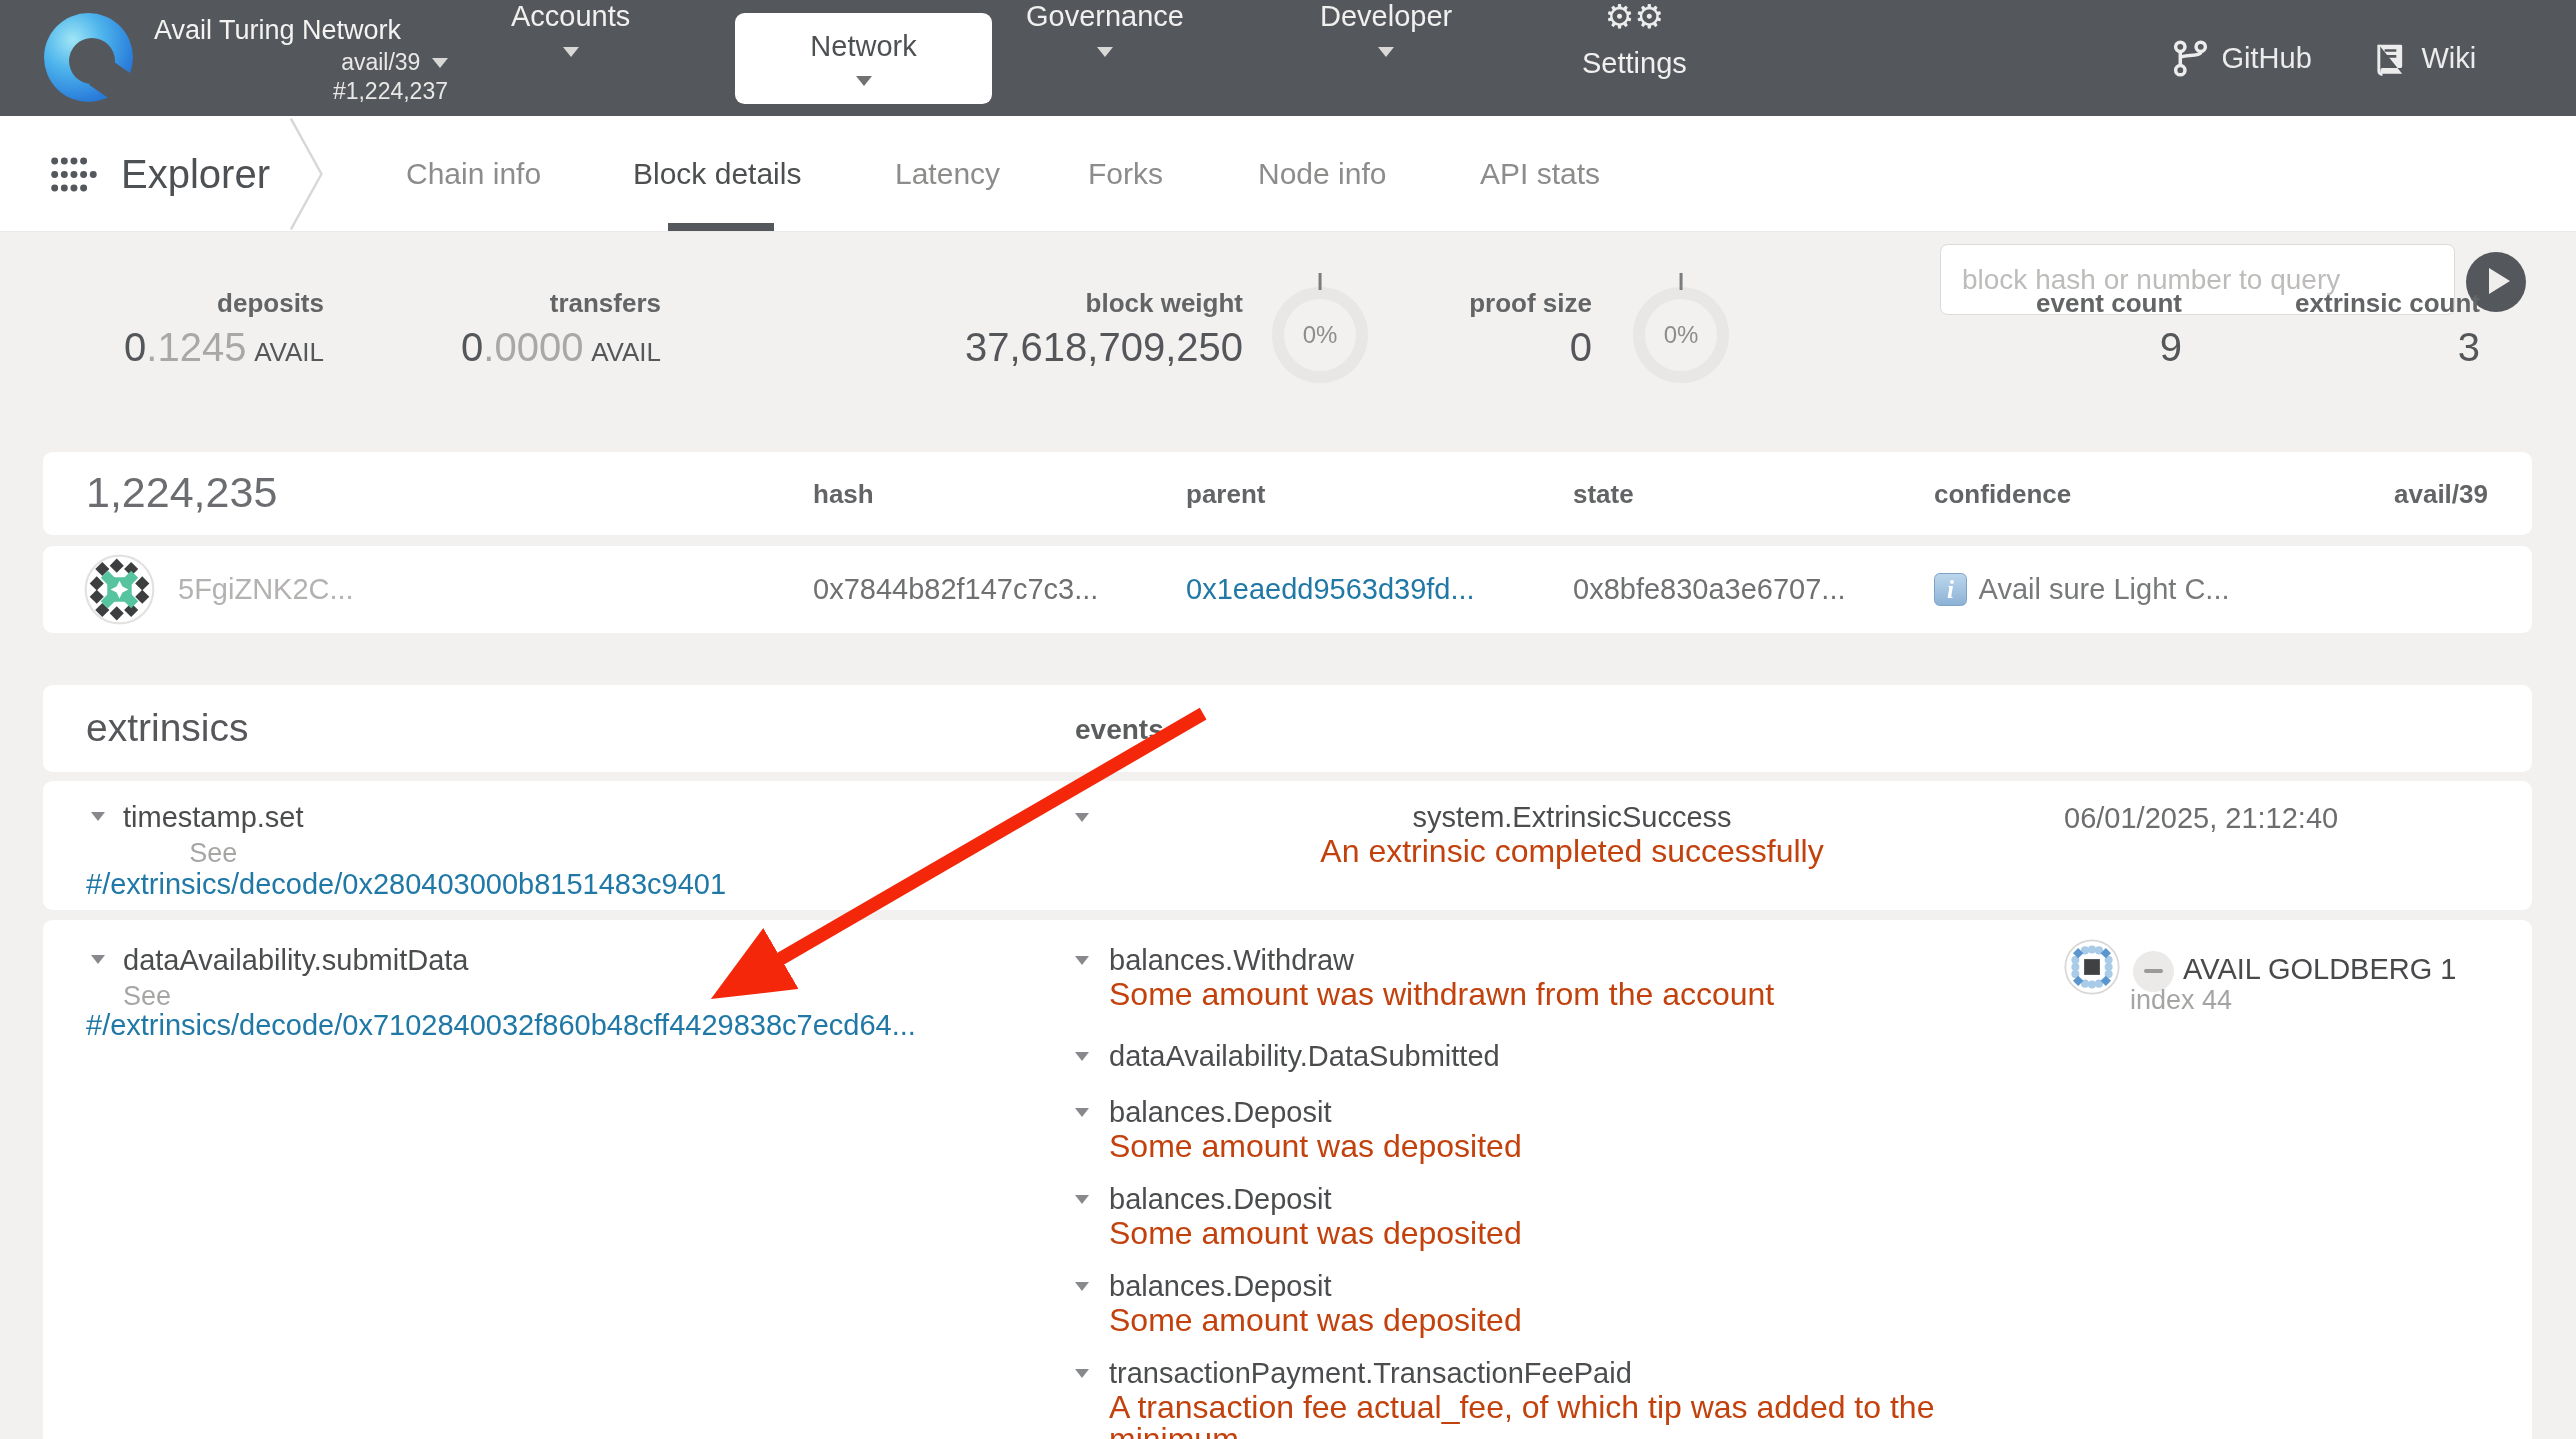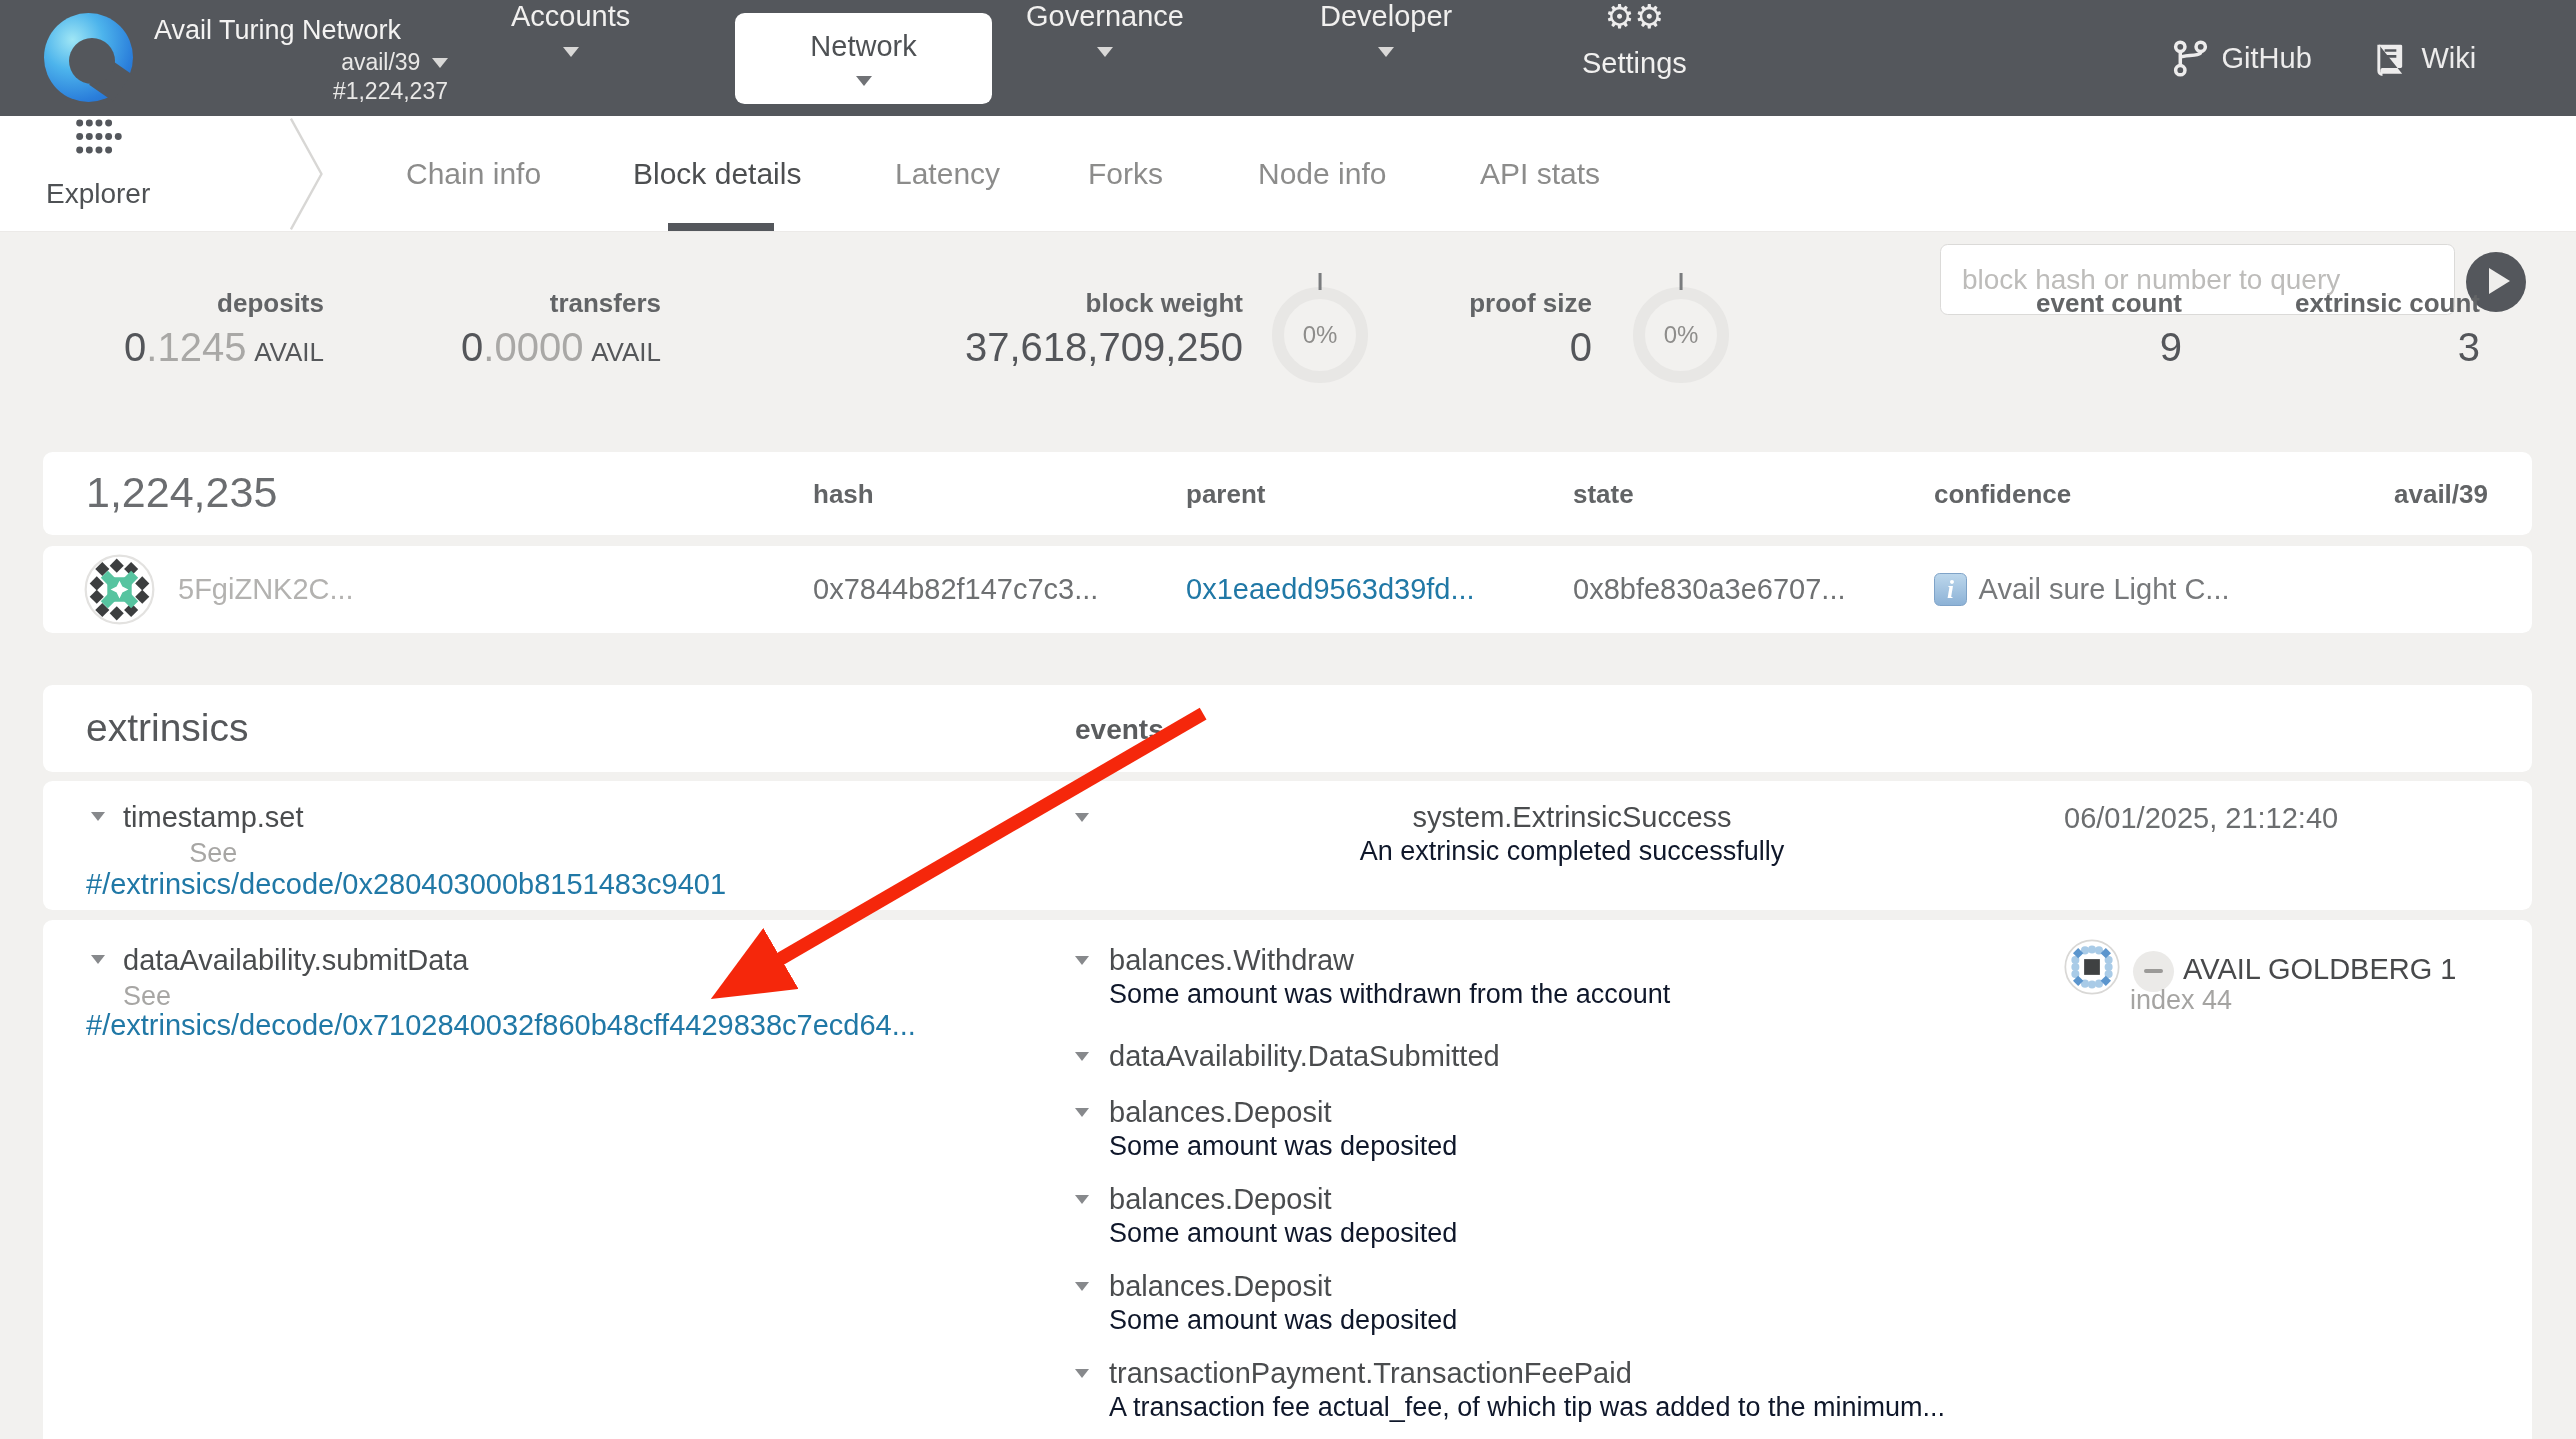--- a/index.html
+++ b/index.html
@@ -30,21 +30,21 @@
   .nav-governance { left:1026px; }
   .nav-developer { left:1320px; }
   .nav-settings { left:1582px; }
   .hdr-link { position:absolute; top:0; height:116px; display:flex; align-items:center; gap:13.5px; color:#eceebb; color:#edecec; font-size:29px; cursor:pointer; }
   .lnk-github { left:2173px; }
   .lnk-wiki { left:2373px; }
   .gear-glyph { font-size:33px; line-height:33px; color:#edecec; }
 
   
   .tabstrip { position:absolute; left:0; top:116px; width:2576px; height:116px; background:#ffffff; border-bottom:1px solid #eceae8; }
-  .app-sel { position:absolute; left:46px; top:0; height:116px; display:flex; align-items:center; gap:21px; color:#4e5154; font-size:28px; cursor:pointer;flex-direction:column; }
+  .app-sel { position:absolute; left:46px; top:0; height:116px; display:flex; align-items:center; gap:21px; color:#4e5154; font-size:40px; cursor:pointer; }
   .divider-chevron { position:absolute; left:289px; top:0; }
   .tab { position:absolute; top:0; height:116px; display:flex; align-items:center; font-size:30px; color:#8c8c8b; cursor:pointer; }
   .tab.active { color:#4c4e50; }
   .tab-underline { position:absolute; left:668px; bottom:0; width:106px; height:7.7px; background:#54575c; }
   .t-chain { left:406px; } .t-block { left:633px; } .t-latency { left:895px; }
   .t-forks { left:1088px; } .t-node { left:1258px;justify-content:center; } .t-api { left:1480px; }
   .searchbox { position:absolute; left:1940px; top:128px; width:515px; height:71px; border:1.9px solid #dbdad8; border-radius:7.7px;
                font-size:28px; color:#55575a; padding:0 21px; outline:none; background:#fff; font-family:"Liberation Sans",sans-serif; }
   .searchbox::placeholder { color:#bdbcba; }
   .search-go { position:absolute; left:2466px; top:136px; width:60px; height:60px; border-radius:50%; background:#54575c; cursor:pointer; }
@@ -106,21 +106,21 @@
   .ext-row1 .xlink { top:87px; }
   .ext-row2 .xlink { top:89px; }
 
   .events-col { position:absolute; left:1066px; top:19.3px; width:926px; }
   .ext-row2 .events-col { top:23px; }
   .event { position:relative; margin-bottom:20px; }
   .event.mb-lg { margin-bottom:29px; }
   .event.mb-md { margin-bottom:21px; }
   .event .ecaret { position:absolute; left:-34px; top:12.5px; }
   .ev-name { font-size:29px; color:#4a4c4e; line-height:35px; }
-  .ev-desc { font-size:27px; color:#0f172a; line-height:32px; }
+  .ev-desc { font-size:32px; color:#c2410c; line-height:32px; }
   .ev-desc:empty { display:none; }
   .xtime { position:absolute; left:2021px; top:21px; font-size:29px; color:#6b6d6f; }
 
   .acct { position:absolute; left:2021px; top:19.3px; width:453px; height:87px; }
   .minus-badge { position:absolute; left:69px; top:11.6px; width:41px; height:41px; border-radius:50%; background:#ebeae8; }
   .minus-badge::after { content:''; position:absolute; left:10.6px; top:18.3px; width:19.3px; height:3.9px; border-radius:1.9px; background:#9b9a98; }
   .acct-name { position:absolute; left:119px; top:13.5px; font-size:29px; color:#48494b; white-space:nowrap; }
   .acct-index { position:absolute; left:66px; top:46px; font-size:27px; color:#a5a4a2; }
 
   .arrow-overlay { position:absolute; left:0; top:0; width:2576px; height:1439px; pointer-events:none; z-index:50; }

